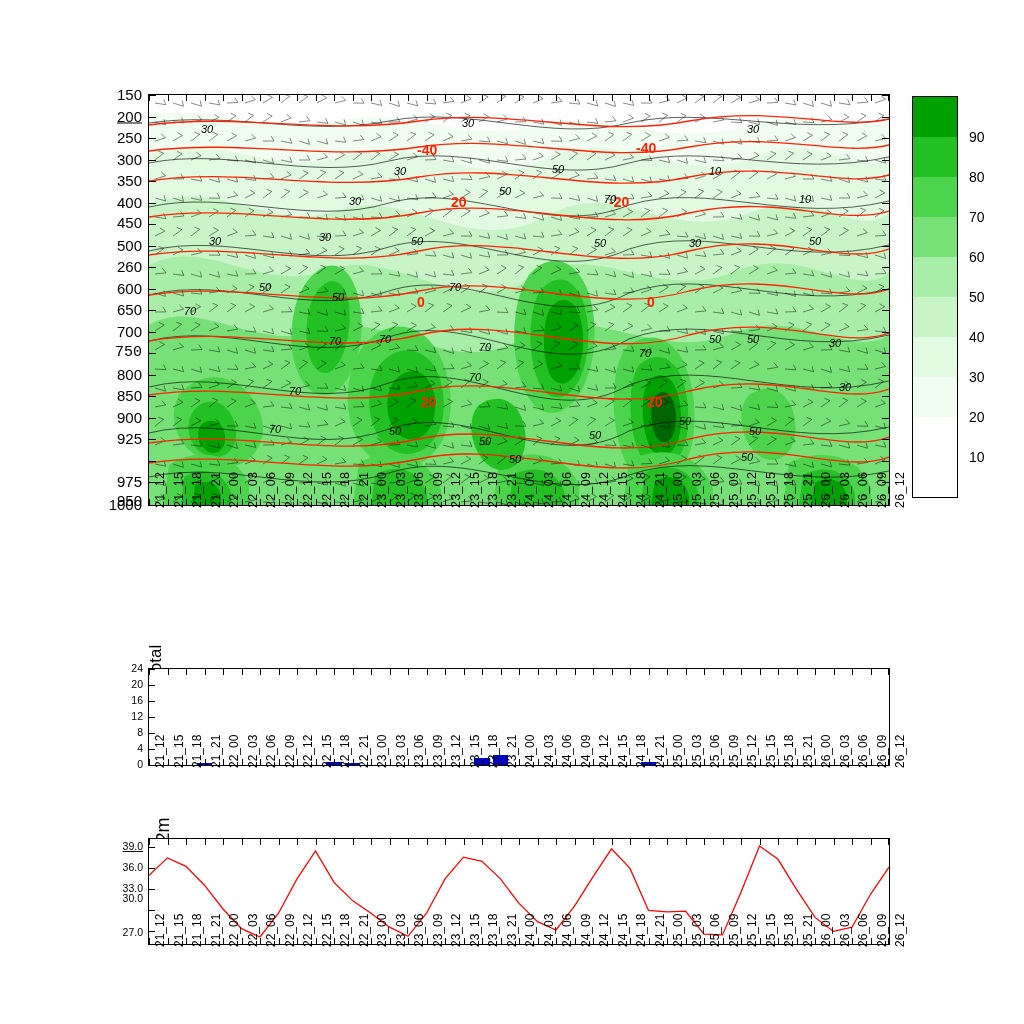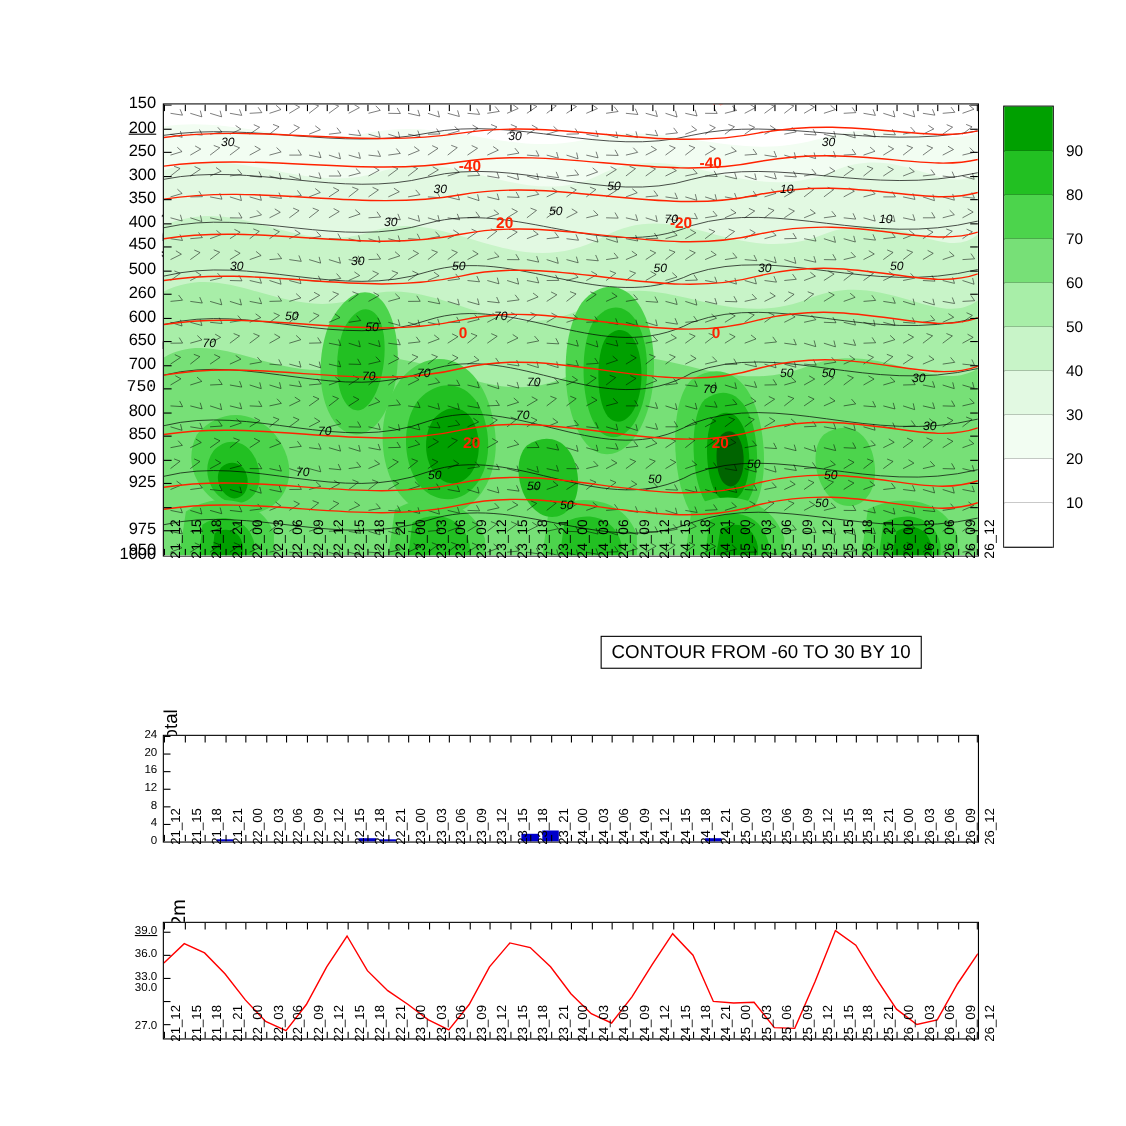--- a/index.html
+++ b/index.html
@@ -1328,21 +1328,20 @@
       <div class="clab" style="top: 80px;">80</div>
       <div class="clab" style="top: 120px;">70</div>
       <div class="clab" style="top: 160px;">60</div>
       <div class="clab" style="top: 200px;">50</div>
       <div class="clab" style="top: 240px;">40</div>
       <div class="clab" style="top: 280px;">30</div>
       <div class="clab" style="top: 320px;">20</div>
       <div class="clab" style="top: 360px;">10</div>
     </div>
 
-  <div class="caption">CONTOUR FROM -60 TO 30 BY 10</div>
 
   <div class="rain-wrap">
     <div class="rain-ylabel">3hr rain total</div>
     <div class="rain-plot">
         <div class="ytickmark" style="top: 96px; width: 6px;"></div>
         <div class="ytickmark" style="top: 80px; width: 6px;"></div>
         <div class="ytickmark" style="top: 64px; width: 6px;"></div>
         <div class="ytickmark" style="top: 48px; width: 6px;"></div>
         <div class="ytickmark" style="top: 32px; width: 6px;"></div>
         <div class="ytickmark" style="top: 16px; width: 6px;"></div>

